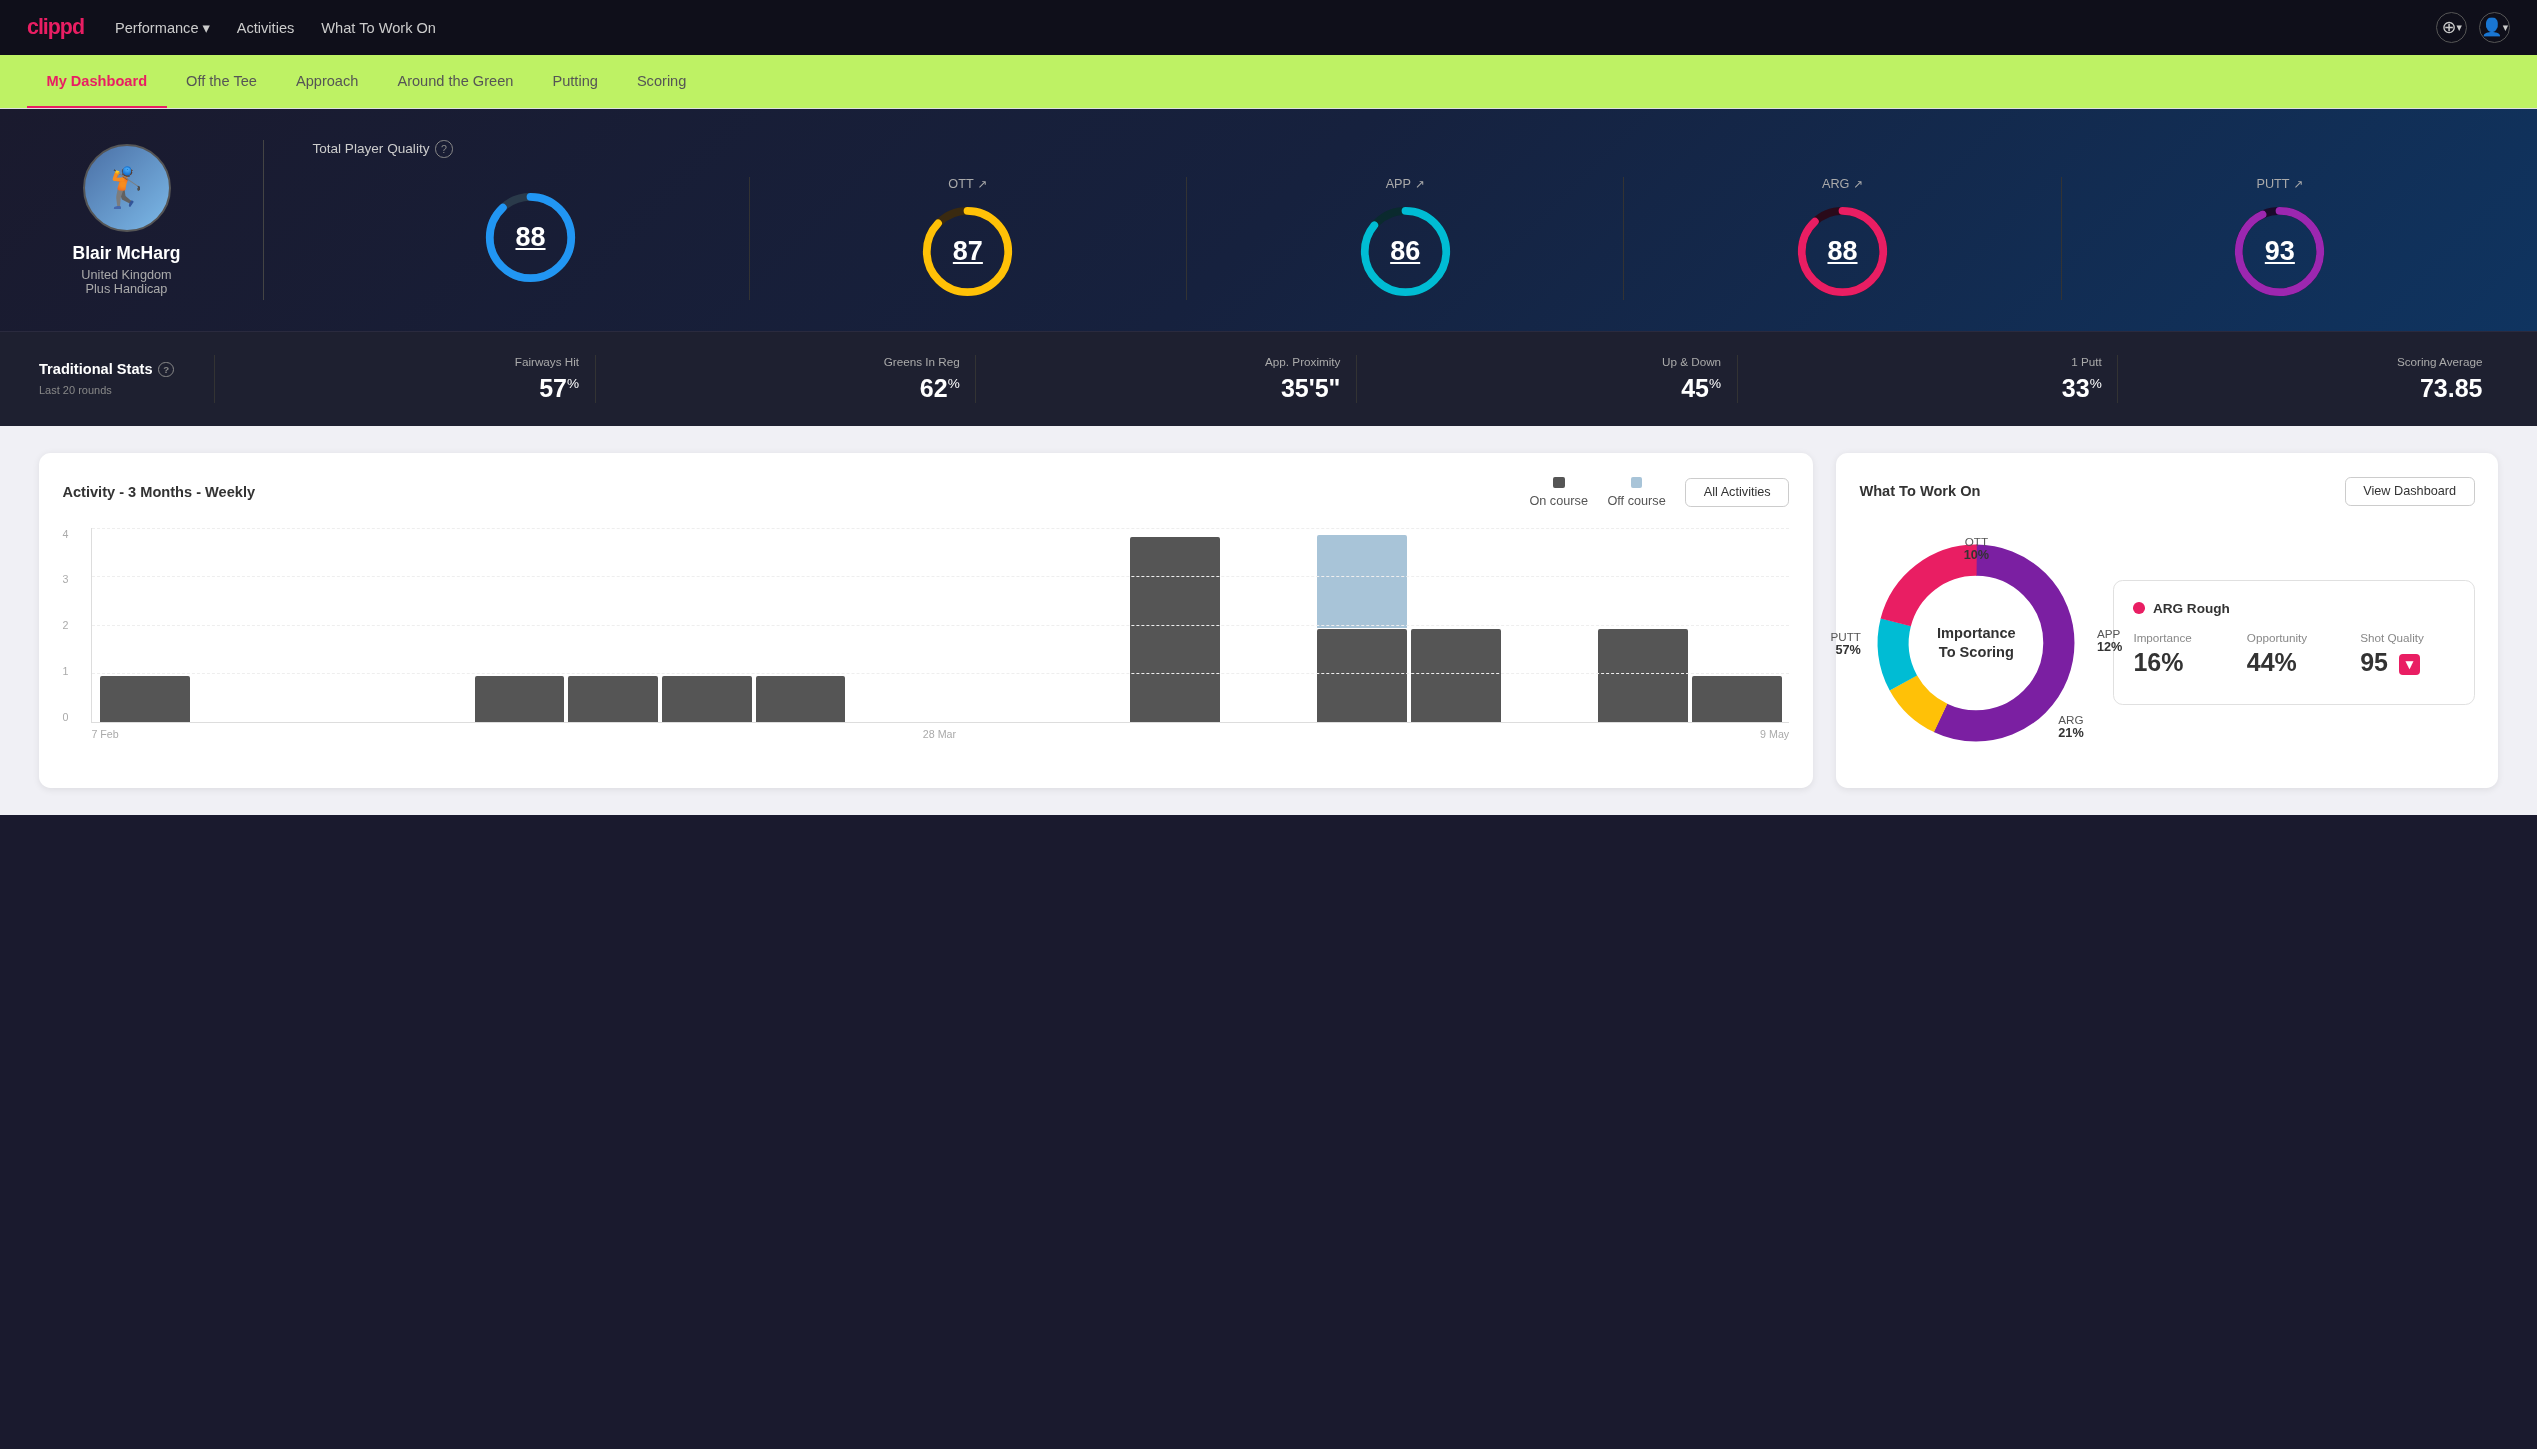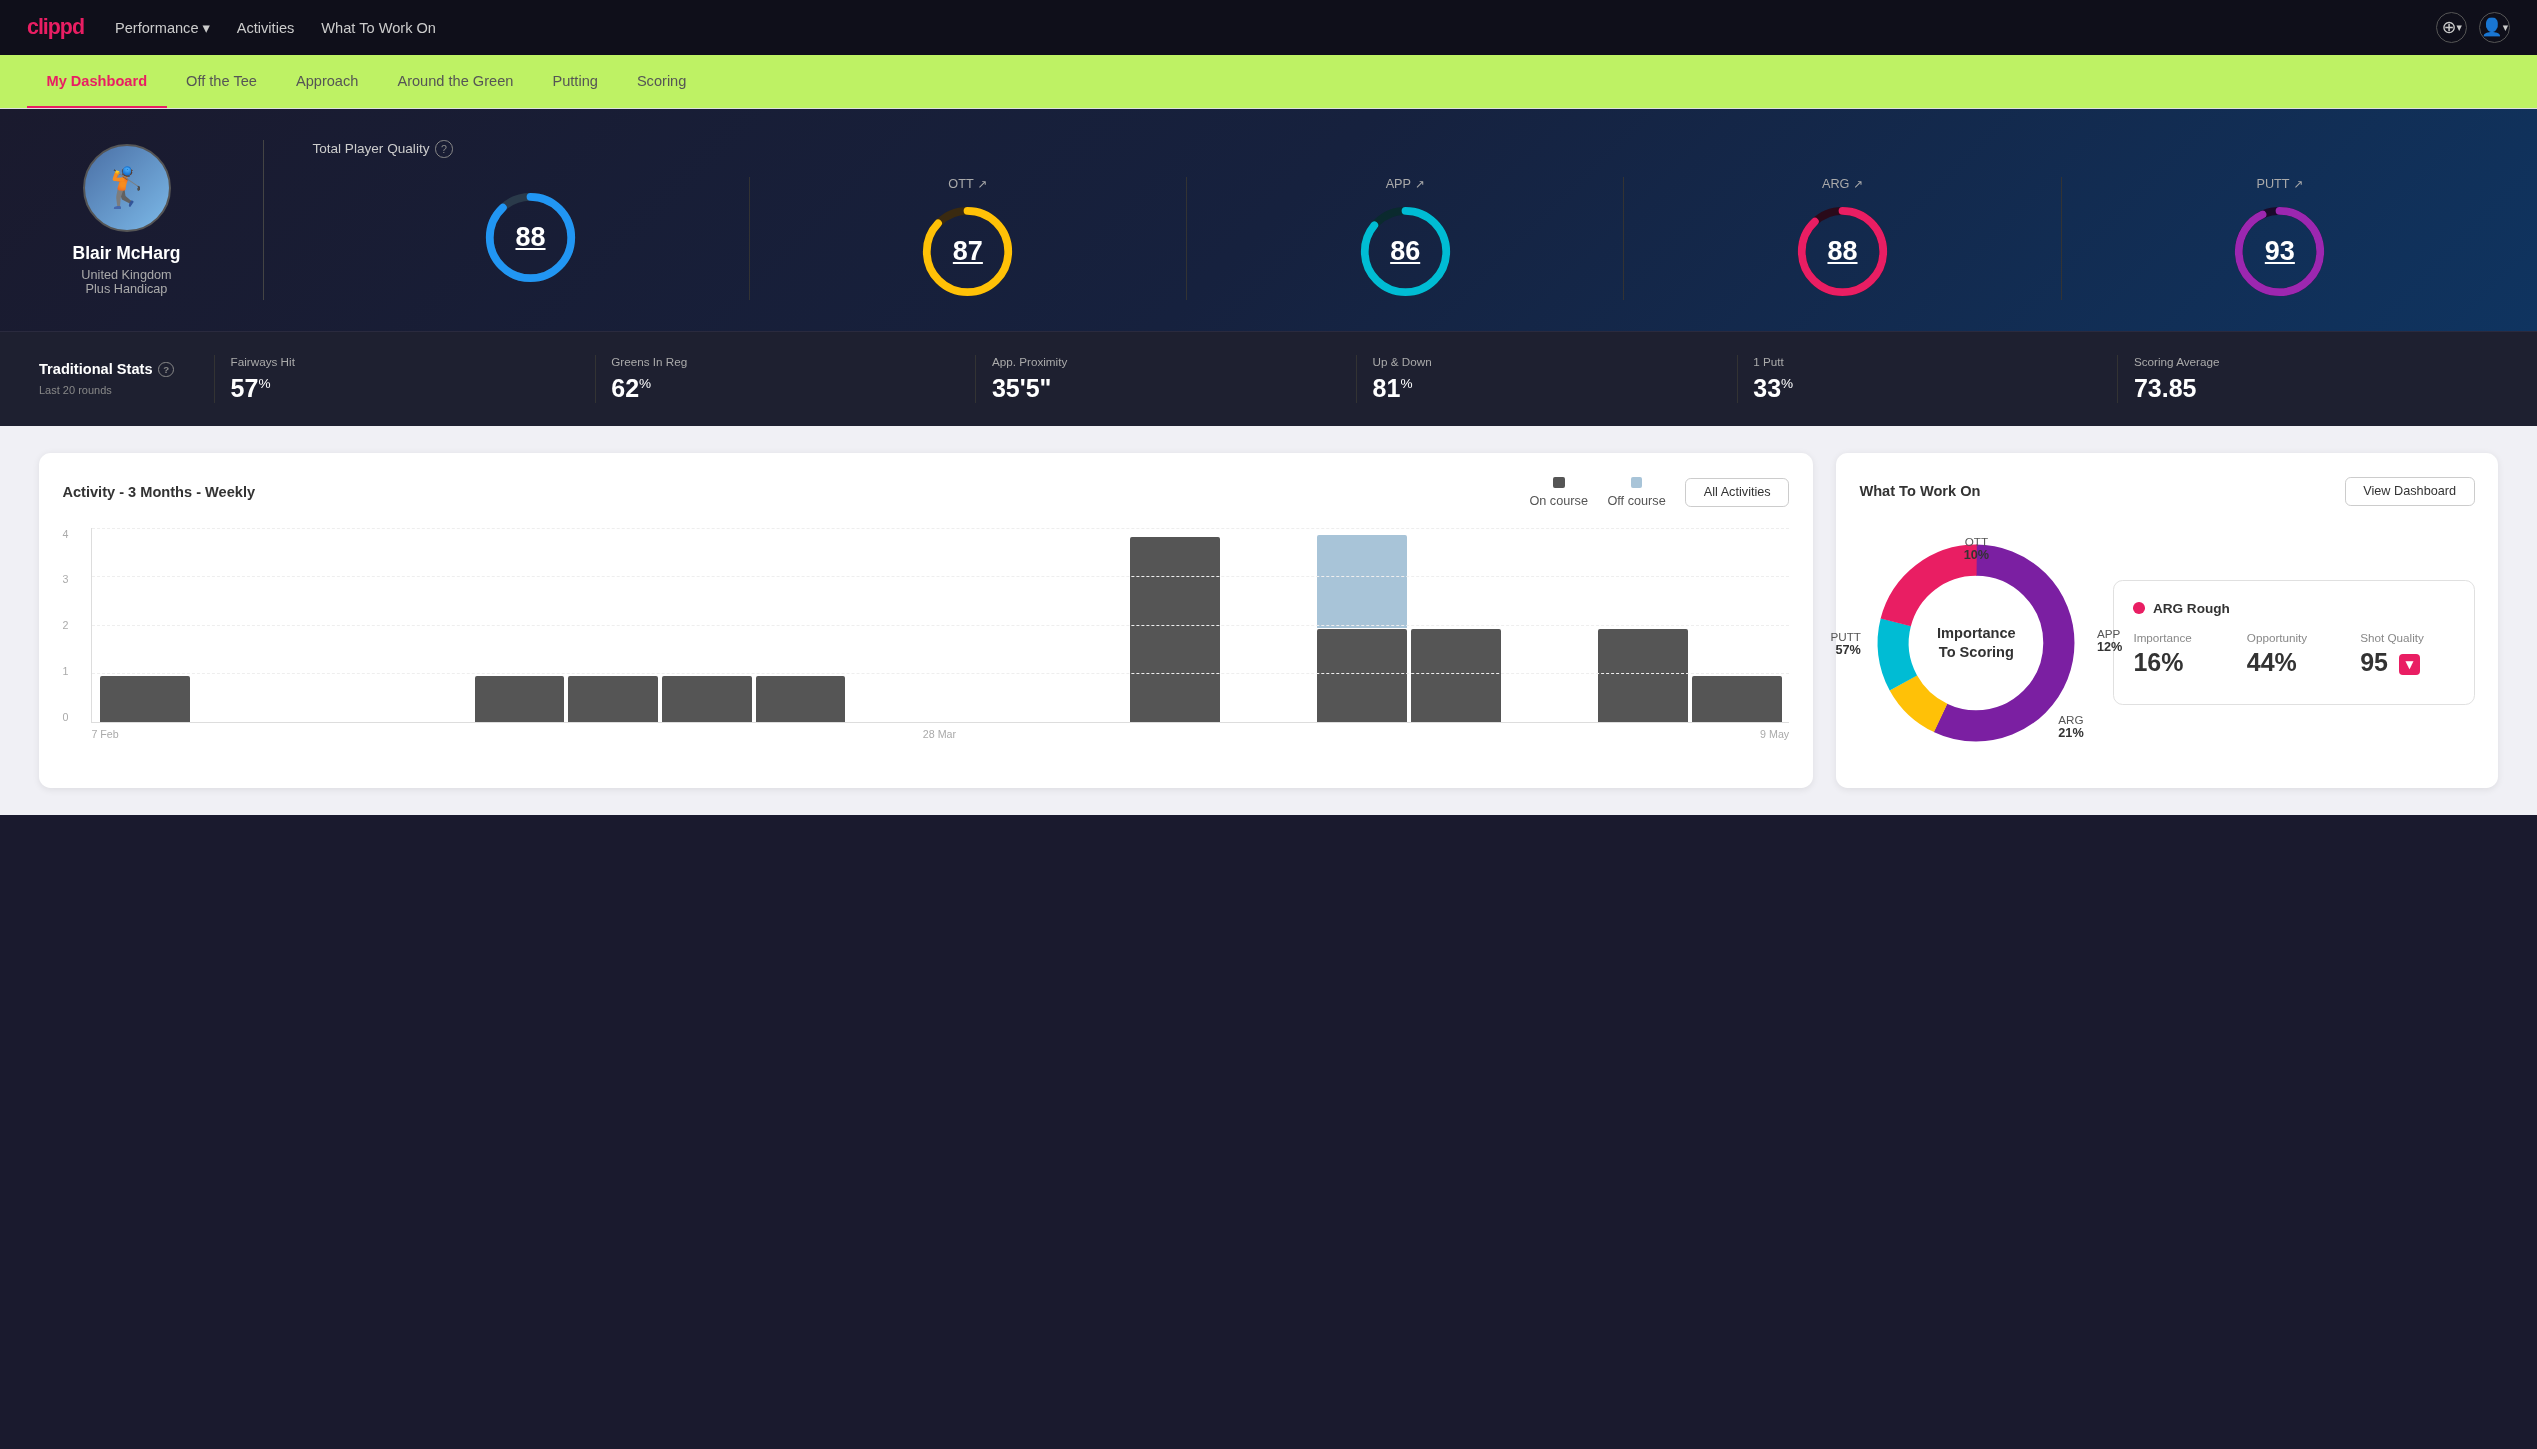--- a/index.html
+++ b/index.html
@@ -174,21 +174,21 @@
       align-items: center;
       gap: 0;
       border-top: 1px solid #2a2a3e;
     }
     .stats-label-section { min-width: 175px; }
     .stats-label { font-size: 14.6px; font-weight: 700; color: #fff; display: flex; align-items: center; gap: 5.8px; }
     .stats-sublabel { font-size: 11px; color: #888; margin-top: 7px; }
 
     .stat-item {
       flex: 1;
-      text-align: left;
+      text-align: right;
       padding: 0 15.6px;
       border-left: 1px solid #333;
     }
     .stat-name { font-size: 11.7px; color: #aaa; margin-bottom: 5.8px; }
     .stat-value { font-size: 25px; font-weight: 700; color: #fff; }
     .stat-value sup { font-size: 13.6px; font-weight: 400; }
 
     
     .main-content {
       background: #f0f0f5;
@@ -471,21 +471,21 @@
   <div class="stat-item">
     <div class="stat-name">Greens In Reg</div>
     <div class="stat-value"><span>62</span><sup>%</sup></div>
   </div>
   <div class="stat-item">
     <div class="stat-name">App. Proximity</div>
     <div class="stat-value"><span>35'5"</span></div>
   </div>
   <div class="stat-item">
     <div class="stat-name">Up &amp; Down</div>
-    <div class="stat-value"><span>81</span><sup>%</sup></div>
+    <div class="stat-value"><span>45</span><sup>%</sup></div>
   </div>
   <div class="stat-item">
     <div class="stat-name">1 Putt</div>
     <div class="stat-value"><span>33</span><sup>%</sup></div>
   </div>
   <div class="stat-item">
     <div class="stat-name">Scoring Average</div>
     <div class="stat-value"><span>73.85</span></div>
   </div>
 </div>

